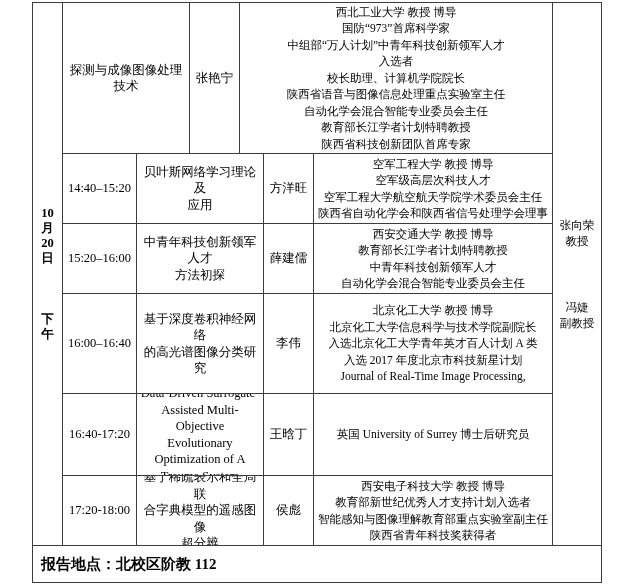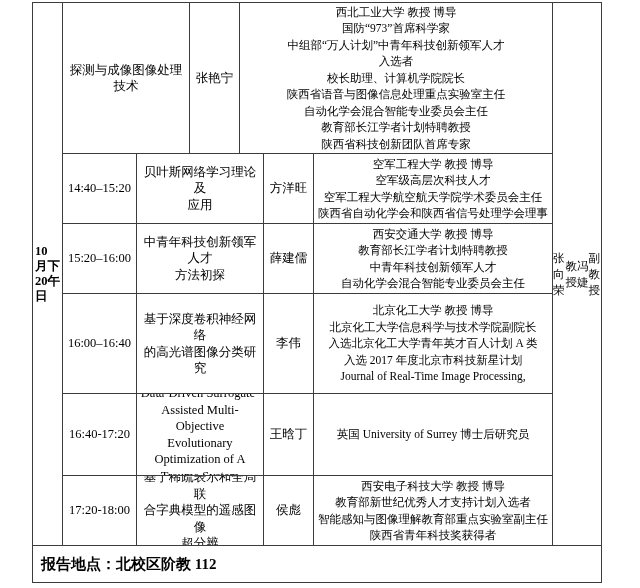--- a/index.html
+++ b/index.html
@@ -7,41 +7,41 @@
     width:640px;height:588px;background:#ffffff;overflow:hidden;
     font-family:"Liberation Serif","DejaVu Serif",serif;color:#000;
   }
   .doc-table{
     position:absolute;left:32px;top:2px;width:570px;
     border:1px solid #3c3c3c;box-sizing:border-box;background:#fff;
   }
   .main{display:flex;flex-direction:row;}
   .date-col{
     width:30px;box-sizing:border-box;border-right:1px solid #3c3c3c;
-    display:flex;align-items:center;justify-content:center;
+    display:flex;flex-direction:column;align-items:center;justify-content:center;
     font-weight:bold;font-size:12.5px;line-height:15px;text-align:center;
   }
   .date-gap{height:46px;}
   .center-col{flex:1;display:flex;flex-direction:column;}
   .row{display:flex;flex-direction:row;box-sizing:border-box;}
   .row + .row{border-top:1px solid #3c3c3c;}
   .cell{
     box-sizing:border-box;display:flex;flex-direction:column;
     align-items:center;justify-content:center;text-align:center;
     overflow:hidden;padding:1px 2px;
   }
   .cell.time{width:74px;border-right:1px solid #3c3c3c;font-size:12.5px;}
   .cell.title{width:127px;border-right:1px solid #3c3c3c;font-size:12.5px;line-height:16.5px;}
   .cell.speaker{width:50px;border-right:1px solid #3c3c3c;font-size:12.5px;}
   .cell.bio{flex:1;font-size:11.5px;line-height:16.5px;white-space:nowrap;}
   .r1{height:150px;} .r2{height:70px;} .r3{height:70px;}
   .r4{height:100px;} .r5{height:82px;} .r6{height:70px;}
   .host-col{
     width:49px;box-sizing:border-box;border-left:1px solid #3c3c3c;
-    display:flex;flex-direction:row;align-items:center;justify-content:center;
+    display:flex;flex-direction:column;align-items:center;justify-content:center;
     font-size:11.5px;line-height:16px;text-align:left;
   }
   .host-gap{height:50px;}
   .footer-row{
     border-top:1px solid #3c3c3c;height:37px;box-sizing:border-box;
     display:flex;align-items:center;padding-left:8px;
     font-weight:bold;font-size:15px;
   }
 </style>
 </head>

